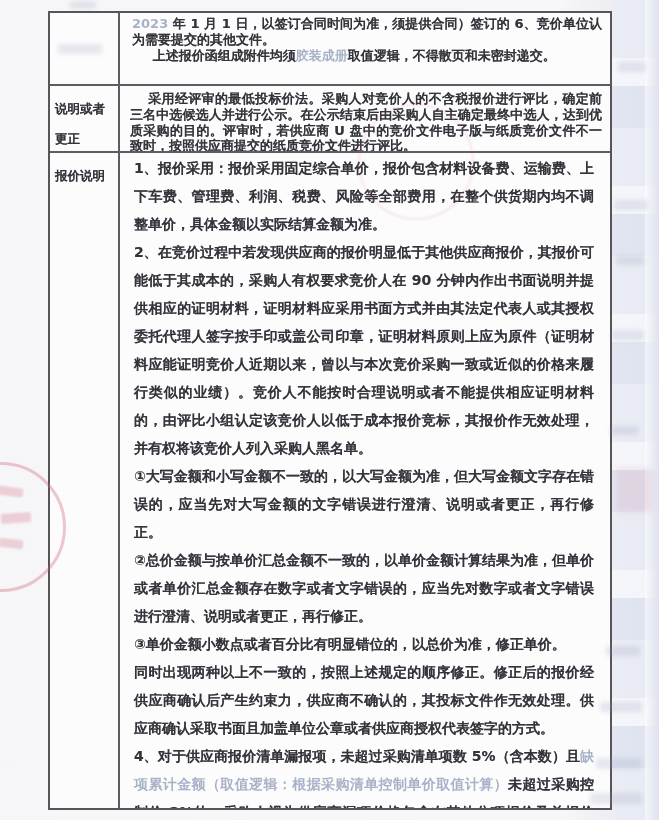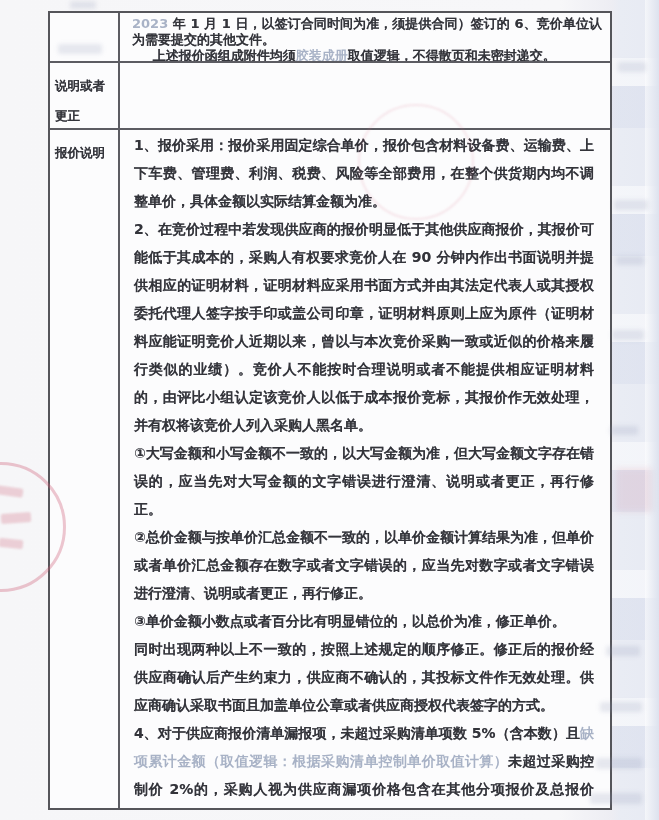--- a/index.html
+++ b/index.html
@@ -14,21 +14,21 @@
   .margin-streaks{position:absolute;top:0;left:596px;width:63px;height:820px;
     background:repeating-linear-gradient(180deg,rgba(255,255,255,0) 0 58px,rgba(255,255,255,.5) 58px 86px,rgba(203,210,231,.28) 86px 128px);
     pointer-events:none;}
   
   .doc-table{
     position:absolute;left:48px;top:11px;width:564px;height:799px;
     border:2px solid rgba(70,70,76,.92);box-sizing:border-box;
     background:#fcfcfd;display:flex;flex-direction:column;
   }
   .t-row{display:flex;box-sizing:border-box;overflow:hidden;}
-  .t-row.r1{height:50px;border-bottom:2px solid rgba(70,70,76,.88);}
+  .t-row.r1{height:73px;border-bottom:2px solid rgba(70,70,76,.88);}
   .t-row.r2{height:67px;border-bottom:2px solid rgba(70,70,76,.88);}
   .t-row.r3{flex:1;}
   .h-cell{
     width:70px;box-sizing:border-box;flex:0 0 70px;
     border-right:2px solid rgba(70,70,76,.88);
     padding:8px 2px 0 5px;
     font-size:12.5px;line-height:30px;font-weight:700;color:#33343a;
     letter-spacing:0;text-shadow:0 0 .4px rgba(40,40,55,.55);
   }
   .b-cell{
@@ -73,20 +73,23 @@
     <div class="t-row r1">
       <div class="h-cell"></div>
       <div class="b-cell">
         <p><span class="light">2023</span><span> 年 1 月 1 日，以签订合同时间为准，须提供合同）签订的 6、竞价单位认为需要提交的其他文件。</span></p>
         <p class="indent"><span>上述报价函组成附件均须</span><span class="light">胶装成册</span><span>取值逻辑，不得散页和未密封递交。</span></p>
       </div>
     </div>
 
     <div class="t-row r2">
       <div class="h-cell">说明或者更正</div>
+      <div class="b-cell">
+        <p class="indent1">采用经评审的最低投标价法。采购人对竞价人的不含税报价进行评比，确定前三名中选候选人并进行公示。在公示结束后由采购人自主确定最终中选人，达到优质采购的目的。评审时，若供应商 U 盘中的竞价文件电子版与纸质竞价文件不一致时，按照供应商提交的纸质竞价文件进行评比。</p>
+      </div>
     </div>
 
     <div class="t-row r3">
       <div class="h-cell">报价说明</div>
       <div class="b-cell">
         <p>1、报价采用：报价采用固定综合单价，报价包含材料设备费、运输费、上下车费、管理费、利润、税费、风险等全部费用，在整个供货期内均不调整单价，具体金额以实际结算金额为准。</p>
         <p>2、在竞价过程中若发现供应商的报价明显低于其他供应商报价，其报价可能低于其成本的，采购人有权要求竞价人在 90 分钟内作出书面说明并提供相应的证明材料，证明材料应采用书面方式并由其法定代表人或其授权委托代理人签字按手印或盖公司印章，证明材料原则上应为原件（证明材料应能证明竞价人近期以来，曾以与本次竞价采购一致或近似的价格来履行类似的业绩）。竞价人不能按时合理说明或者不能提供相应证明材料的，由评比小组认定该竞价人以低于成本报价竞标，其报价作无效处理，并有权将该竞价人列入采购人黑名单。</p>
         <p>①大写金额和小写金额不一致的，以大写金额为准，但大写金额文字存在错误的，应当先对大写金额的文字错误进行澄清、说明或者更正，再行修正。</p>
         <p>②总价金额与按单价汇总金额不一致的，以单价金额计算结果为准，但单价或者单价汇总金额存在数字或者文字错误的，应当先对数字或者文字错误进行澄清、说明或者更正，再行修正。</p>
         <p>③单价金额小数点或者百分比有明显错位的，以总价为准，修正单价。</p>

